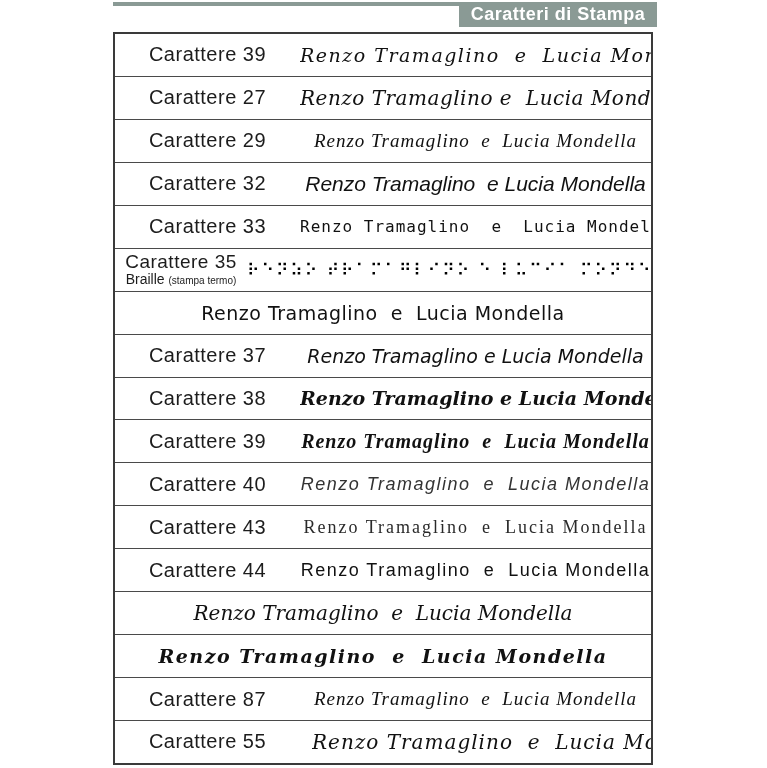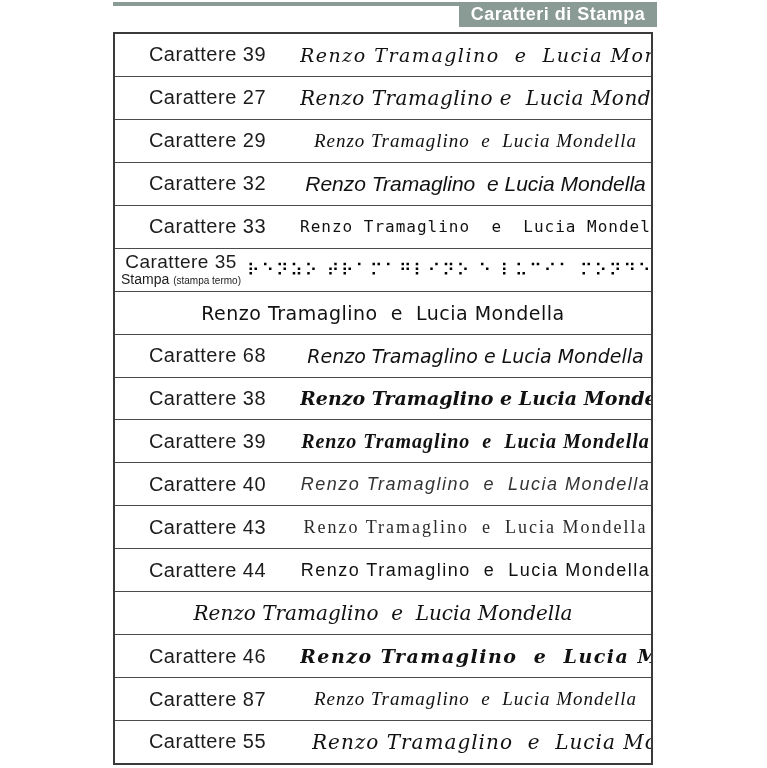--- a/index.html
+++ b/index.html
@@ -125,32 +125,32 @@
     <div class="label-cell">
       <div class="label-main">Carattere 33</div>
 
     </div>
     <div class="sample-cell f33">Renzo Tramaglino  e  Lucia Mondella</div>
   </div>
       <div class="row braille-row">
     <div class="label-cell">
       <div class="label-main">Carattere 35</div>
       <div class="label-sub">
-        <span class="sub-name">Stampa </span>
+        <span class="sub-name">Braille </span>
         <span class="sub-note">(stampa termo)</span>
       </div>
     </div>
     <div class="sample-cell f35">⠗⠑⠝⠵⠕ ⠞⠗⠁⠍⠁⠛⠇⠊⠝⠕ ⠑ ⠇⠥⠉⠊⠁ ⠍⠕⠝⠙⠑⠇⠇⠁</div>
   </div>
       <div class="row">
     <div class="sample-cell f36">Renzo Tramaglino  e  Lucia Mondella</div>
   </div>
       <div class="row">
     <div class="label-cell">
-      <div class="label-main">Carattere 68</div>
+      <div class="label-main">Carattere 37</div>
 
     </div>
     <div class="sample-cell f37">Renzo Tramaglino e Lucia Mondella</div>
   </div>
       <div class="row">
     <div class="label-cell">
       <div class="label-main">Carattere 38</div>
 
     </div>
     <div class="sample-cell f38">Renzo Tramaglino e Lucia Mondella</div>
@@ -180,24 +180,20 @@
     <div class="label-cell">
       <div class="label-main">Carattere 44</div>
 
     </div>
     <div class="sample-cell f44">Renzo Tramaglino  e  Lucia Mondella</div>
   </div>
       <div class="row">
     <div class="sample-cell f45">Renzo Tramaglino  e  Lucia Mondella</div>
   </div>
       <div class="row">
-    <div class="label-cell">
-      <div class="label-main">Carattere 46</div>
-
-    </div>
     <div class="sample-cell f46">Renzo Tramaglino  e  Lucia Mondella</div>
   </div>
       <div class="row">
     <div class="label-cell">
       <div class="label-main">Carattere 87</div>
 
     </div>
     <div class="sample-cell f52">Renzo Tramaglino  e  Lucia Mondella</div>
   </div>
       <div class="row">

